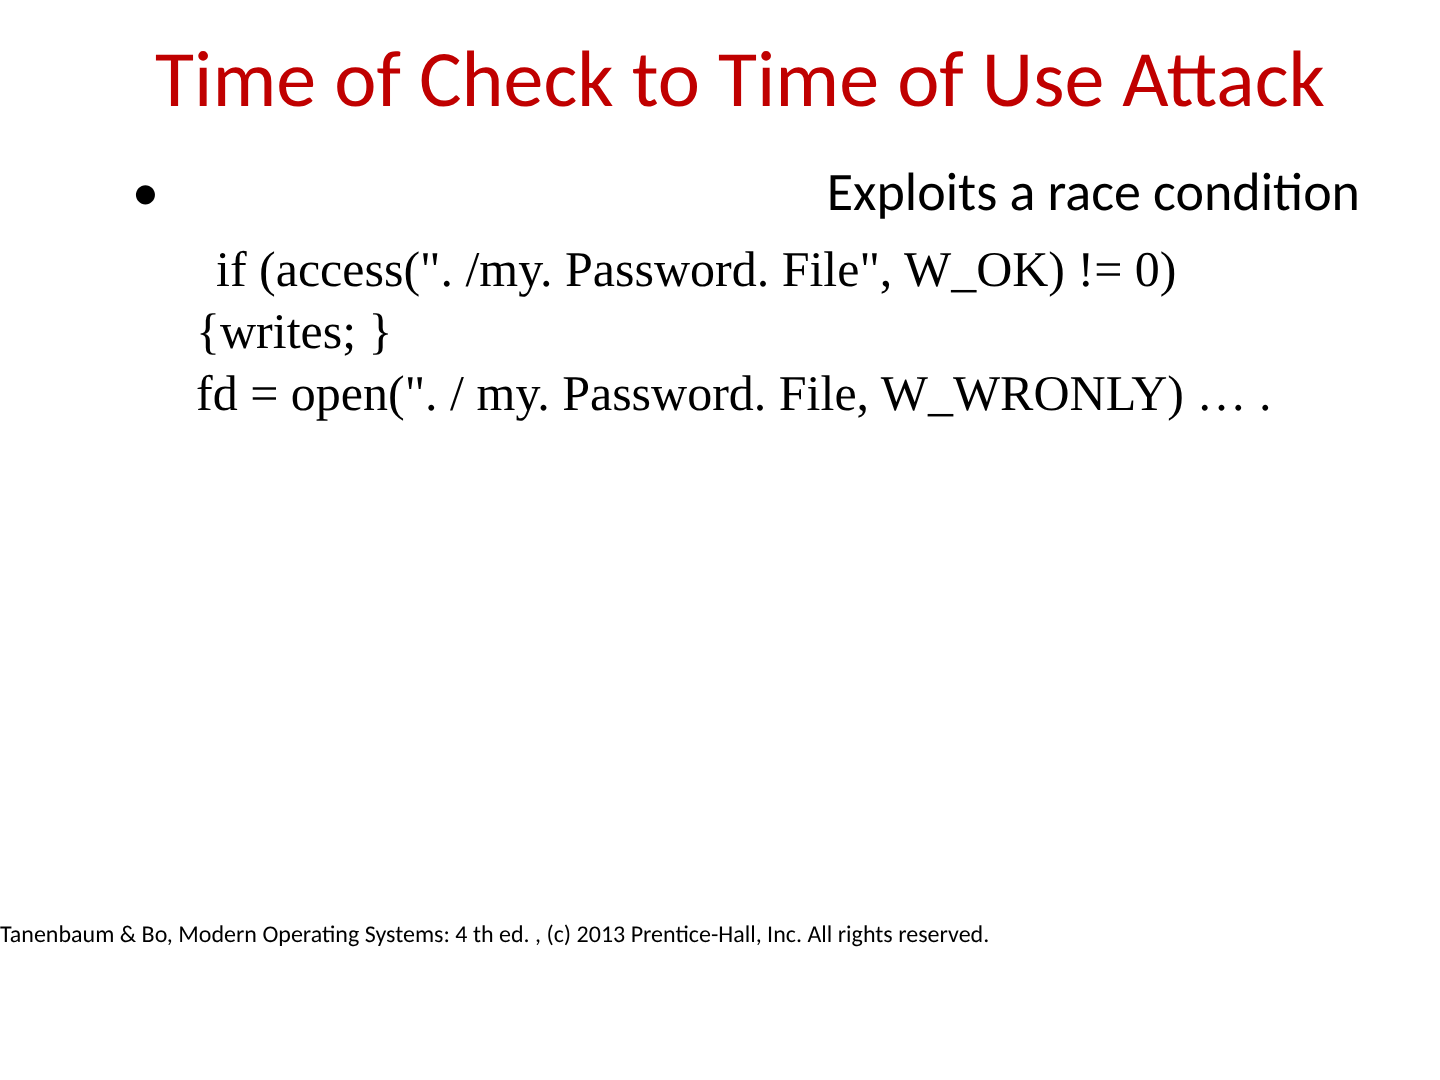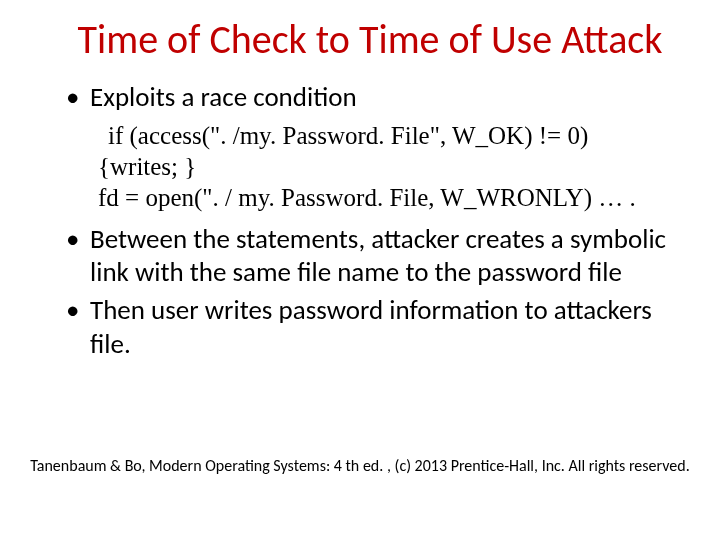--- a/index.html
+++ b/index.html
@@ -24,20 +24,21 @@
     color: #c00000;
     font-size: 40px;
     font-weight: 400;
     line-height: 1.1;
     margin: 8px 0 18px 0;
   }
   ul.bullets {
     list-style: none;
     padding: 0;
     margin: 0 0 0 4px;
+    text-align: right;
   }
   ul.bullets > li {
     position: relative;
     font-size: 27px;
     line-height: 1.25;
     padding-left: 26px;
     margin-bottom: 4px;
   }
   ul.bullets > li::before {
     content: "•";
@@ -57,22 +58,22 @@
     display: block;
   }
   .code-indent {
     margin-left: 10px;
   }
   .footer {
     position: absolute;
     bottom: 22px;
     left: 0;
     width: 100%;
-    text-align: center;
-    font-size: 16px;
+    text-align: left;
+    font-size: 12px;
     color: #000;
     pointer-events: none;
   }
 </style>
 </head>
 <body>
 
 <div class="slide">
 
   <div class="title">Time of Check to Time of Use Attack</div>
@@ -82,23 +83,15 @@
       <span>Exploits a race condition</span>
     </li>
   </ul>
 
   <div class="code-block">
     <span class="code-line code-indent"> if (access(". /my. Password. File", W_OK) != 0)</span>
     <span class="code-line">{writes; }</span>
     <span class="code-line">fd = open(". / my. Password. File, W_WRONLY) … .</span>
   </div>
 
-  <ul class="bullets">
-    <li>
-      <span>Between the statements, attacker creates a symbolic link with the same file name to the password file</span>
-    </li>
-    <li>
-      <span>Then user writes password information to attackers file.</span>
-    </li>
-  </ul>
 
   <div class="footer">Tanenbaum &amp; Bo, Modern Operating Systems: 4 th ed. , (c) 2013 Prentice-Hall, Inc. All rights reserved.</div>
 </div>
 
 </body></html>

